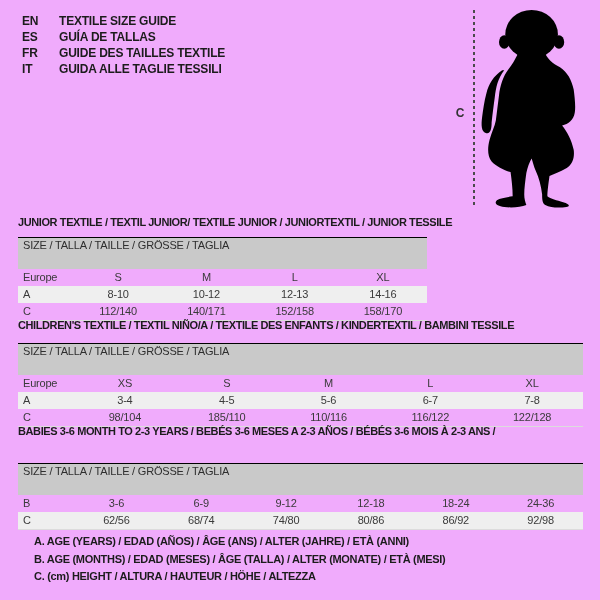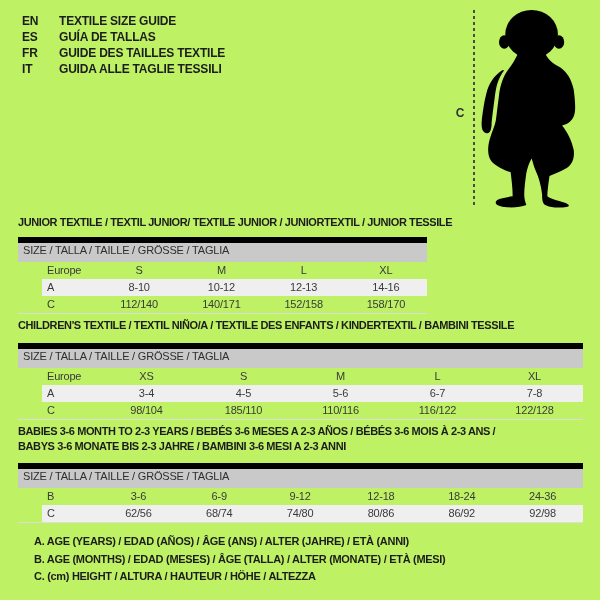--- a/index.html
+++ b/index.html
@@ -1,40 +1,40 @@
 <!DOCTYPE html>
 <html style="--text: #1c1c1c; --cell_text: #3a3a3a; --band: #c9c9c9; --stripe: #efefef; --line: #4a4a4a; --silhouette: #000000;"><head>
 <meta charset="utf-8">
 <style>
   * { margin:0; padding:0; box-sizing:border-box; }
   html,body { background:#fff; }
   .sheet {
-    position:relative; width:600px; height:600px; background:#bef264;
+    position:relative; width:600px; height:600px; background:#f0abfc;
     font-family:"Liberation Sans","DejaVu Sans",sans-serif;
     color:var(--text,#1c1c1c); overflow:hidden;
   }
 
   
   .langs { position:absolute; left:22px; top:13px; }
   .lang-row { display:flex; font-size:12px; font-weight:700; line-height:16px; letter-spacing:-0.2px; color:var(--text,#1c1c1c); }
   .lang-code { width:37px; flex:0 0 37px; }
 
   
   .dash-line { position:absolute; left:473px; top:10px; width:2px; height:198px;
     background:repeating-linear-gradient(to bottom, var(--line,#4a4a4a) 0 3px, transparent 3px 6px); }
   .fig-label { position:absolute; left:452px; top:106px; width:16px; text-align:center;
     font-size:12px; font-weight:700; color:#333; }
   .baby-svg { position:absolute; left:479px; top:8px; }
 
   
   .tbl-title { position:absolute; left:18px; font-size:11px; font-weight:700; letter-spacing:-0.4px; line-height:15px; color:var(--text,#1c1c1c); white-space:nowrap; }
   .size-table { position:absolute; left:18px; border-bottom:1px solid #dcdcdc; }
-  .band { height:25px; line-height:15px; background:var(--band,#c9c9c9); border-top:6px solid #000000;
+  .band { height:32px; line-height:15px; background:var(--band,#c9c9c9); border-top:1px solid #000000;
     font-size:11px; letter-spacing:-0.2px; color:#2e2e2e; padding-left:5px; }
-  .row { display:grid; height:17px; line-height:17px; font-size:11px; letter-spacing:-0.2px; color:var(--cell_text,#3a3a3a);margin-left:24px; }
+  .row { display:grid; height:17px; line-height:17px; font-size:11px; letter-spacing:-0.2px; color:var(--cell_text,#3a3a3a); }
   .t1 .row { grid-template-columns:56px repeat(4,1fr); }
   .t2 .row { grid-template-columns:56px repeat(5,1fr); }
   .t3 .row { grid-template-columns:56px repeat(6,1fr); }
   .row .lb { text-align:left; padding-left:5px; }
   .row .c { text-align:center; }
   .stripe { background:var(--stripe,#efefef); }
   .t1 { width:409px; } .t2,.t3 { width:565px; }
 
   
   .footnotes { position:absolute; left:34px; top:533px; }
@@ -136,21 +136,20 @@
       <div class="c">98/104</div>
       <div class="c">185/110</div>
       <div class="c">110/116</div>
       <div class="c">116/122</div>
       <div class="c">122/128</div>
     </div>
   </div>
 
   <div class="tbl-title" style="top:424px">
     <div>BABIES 3-6 MONTH TO 2-3 YEARS / BEBÉS 3-6 MESES A 2-3 AÑOS / BÉBÉS 3-6 MOIS À 2-3 ANS /</div>
-    <div>BABYS 3-6 MONATE BIS 2-3 JAHRE / BAMBINI 3-6 MESI A 2-3 ANNI</div>
   </div>
   <div class="size-table t3" style="top:463px">
     <div class="band">SIZE / TALLA / TAILLE / GRÖSSE / TAGLIA</div>
     <div class="row">
       <div class="lb">B</div>
       <div class="c">3-6</div>
       <div class="c">6-9</div>
       <div class="c">9-12</div>
       <div class="c">12-18</div>
       <div class="c">18-24</div>

